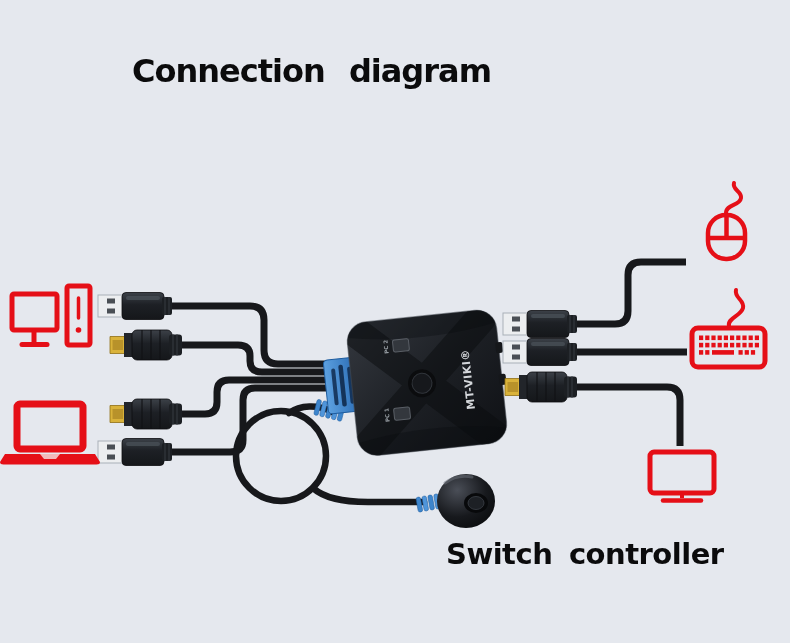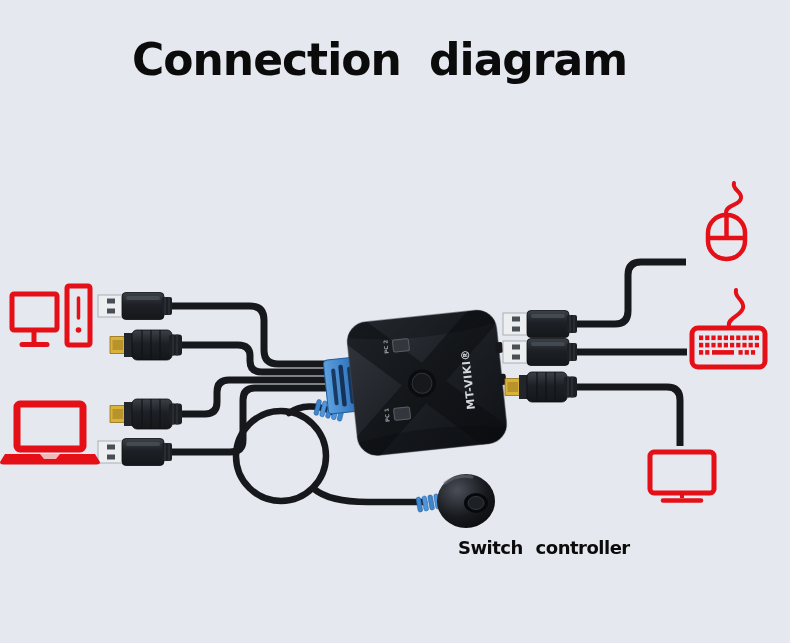--- a/index.html
+++ b/index.html
@@ -1,28 +1,28 @@
 <!DOCTYPE html>
 <html><head>
 <meta charset="utf-8">
 <style>
   html,body{margin:0;padding:0;}
   .stage{
     position:relative;width:790px;height:643px;overflow:hidden;
     background:#e5e8ee;font-family:"DejaVu Sans",sans-serif;
   }
   .title{
-    position:absolute;left:132px;top:34px;
-    font-size:44px;font-weight:bold;color:#0b0b0c;
+    position:absolute;left:132px;top:52px;
+    font-size:32px;font-weight:bold;color:#0b0b0c;
     letter-spacing:-1px;word-spacing:14px;white-space:nowrap;
   }
   .caption{
     position:absolute;left:446px;top:537px;
-    font-size:18px;font-weight:bold;color:#0b0b0c;
-    letter-spacing:-0.5px;word-spacing:7px;white-space:nowrap;margin-left:12px;
+    font-size:29px;font-weight:bold;color:#0b0b0c;
+    letter-spacing:-0.5px;word-spacing:7px;white-space:nowrap;
   }
   svg.art{position:absolute;left:0;top:0;}
 </style>
 </head>
 <body>
 
 <div class="stage">
 
   <div class="title">Connection diagram</div>
 

